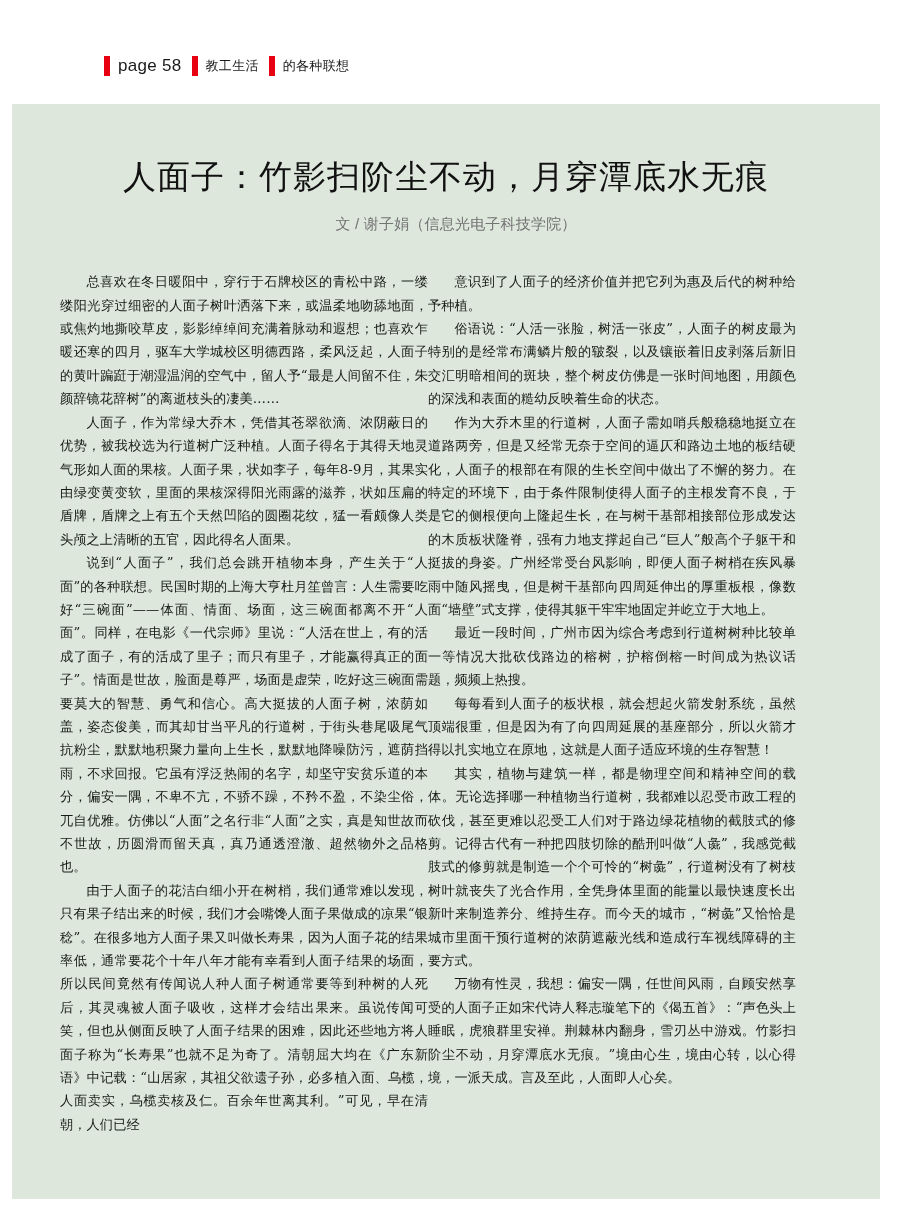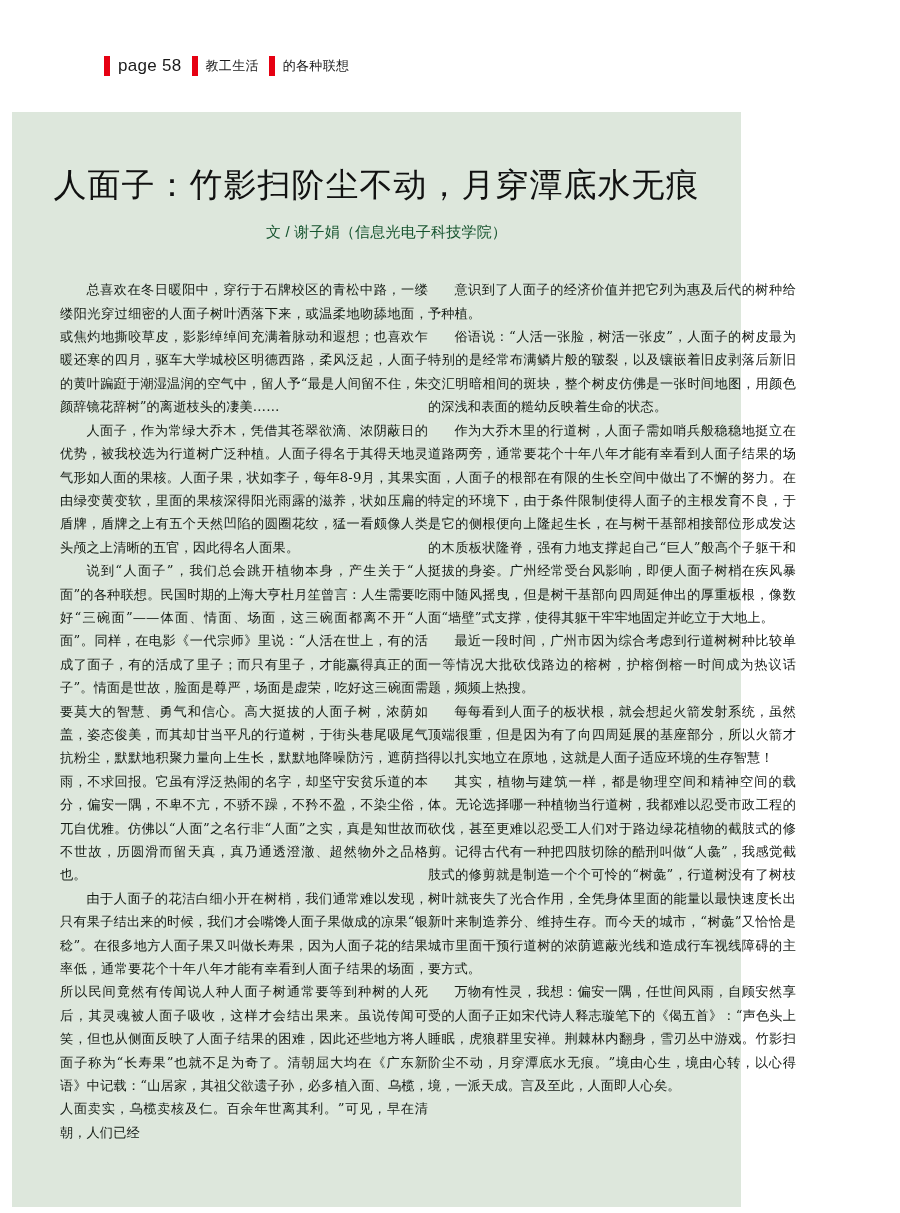--- a/index.html
+++ b/index.html
@@ -39,22 +39,22 @@
     color: #1a1a1a;
     letter-spacing: 0.3px;
     white-space: nowrap;
   }
   .hdr-text.latin { font-size: 17px; }
 
   
   .article-panel {
     position: absolute;
     left: 12px;
-    top: 112px;
-    width: 729px;
+    top: 104px;
+    width: 868px;
     height: 1095px;
     background: #dde7dc;
     box-sizing: border-box;
   }
 
   .title-block {
     padding-top: 52px;
     text-align: center;
   }
   .article-title {
@@ -63,21 +63,21 @@
     font-weight: 400;
     color: #111111;
     letter-spacing: 1px;
     margin: 0;
     line-height: 1.25;
     white-space: nowrap;
   }
   .article-byline {
     font-family: "Liberation Sans", "DejaVu Sans", sans-serif;
     font-size: 15px;
-    color: #14532d;
+    color: #737373;
     margin-top: 18px;
     letter-spacing: 0.2px;
     padding-left: 20px;
   }
 
   
   .columns {
     display: flex;
     padding: 36px 48px 0 48px;
     box-sizing: border-box;
@@ -121,21 +121,21 @@
   <div class="columns">
     <div class="col">
       <p>总喜欢在冬日暖阳中，穿行于石牌校区的青松中路，一缕缕阳光穿过细密的人面子树叶洒落下来，或温柔地吻舔地面，或焦灼地撕咬草皮，影影绰绰间充满着脉动和遐想；也喜欢乍暖还寒的四月，驱车大学城校区明德西路，柔风泛起，人面子的黄叶蹁跹于潮湿温润的空气中，留人予“最是人间留不住，朱颜辞镜花辞树”的离逝枝头的凄美……</p>
       <p>人面子，作为常绿大乔木，凭借其苍翠欲滴、浓阴蔽日的优势，被我校选为行道树广泛种植。人面子得名于其得天地灵气形如人面的果核。人面子果，状如李子，每年8-9月，其果实由绿变黄变软，里面的果核深得阳光雨露的滋养，状如压扁的盾牌，盾牌之上有五个天然凹陷的圆圈花纹，猛一看颇像人类头颅之上清晰的五官，因此得名人面果。</p>
       <p>说到“人面子”，我们总会跳开植物本身，产生关于“人面”的各种联想。民国时期的上海大亨杜月笙曾言：人生需要吃好“三碗面”——体面、情面、场面，这三碗面都离不开“人面”。同样，在电影《一代宗师》里说：“人活在世上，有的活成了面子，有的活成了里子；而只有里子，才能赢得真正的面子”。情面是世故，脸面是尊严，场面是虚荣，吃好这三碗面需要莫大的智慧、勇气和信心。高大挺拔的人面子树，浓荫如盖，姿态俊美，而其却甘当平凡的行道树，于街头巷尾吸尾气抗粉尘，默默地积聚力量向上生长，默默地降噪防污，遮荫挡雨，不求回报。它虽有浮泛热闹的名字，却坚守安贫乐道的本分，偏安一隅，不卑不亢，不骄不躁，不矜不盈，不染尘俗，兀自优雅。仿佛以“人面”之名行非“人面”之实，真是知世故而不世故，历圆滑而留天真，真乃通透澄澈、超然物外之品格也。</p>
       <p>由于人面子的花洁白细小开在树梢，我们通常难以发现，只有果子结出来的时候，我们才会嘴馋人面子果做成的凉果“银稔”。在很多地方人面子果又叫做长寿果，因为人面子花的结果率低，通常要花个十年八年才能有幸看到人面子结果的场面，所以民间竟然有传闻说人种人面子树通常要等到种树的人死后，其灵魂被人面子吸收，这样才会结出果来。虽说传闻可笑，但也从侧面反映了人面子结果的困难，因此还些地方将人面子称为“长寿果”也就不足为奇了。清朝屈大均在《广东新语》中记载：“山居家，其祖父欲遗子孙，必多植入面、乌榄，人面卖实，乌榄卖核及仁。百余年世离其利。”可见，早在清朝，人们已经</p>
     </div>
     <div class="col">
       <p>意识到了人面子的经济价值并把它列为惠及后代的树种给予种植。</p>
       <p>俗语说：“人活一张脸，树活一张皮”，人面子的树皮最为特别的是经常布满鳞片般的皲裂，以及镶嵌着旧皮剥落后新旧交汇明暗相间的斑块，整个树皮仿佛是一张时间地图，用颜色的深浅和表面的糙幼反映着生命的状态。</p>
-      <p>作为大乔木里的行道树，人面子需如哨兵般稳稳地挺立在道路两旁，通常要花个十年八年才能有幸看到人面子结果的场面，人面子的根部在有限的生长空间中做出了不懈的努力。在特定的环境下，由于条件限制使得人面子的主根发育不良，于是它的侧根便向上隆起生长，在与树干基部相接部位形成发达的木质板状隆脊，强有力地支撑起自己“巨人”般高个子躯干和挺拔的身姿。广州经常受台风影响，即便人面子树梢在疾风暴雨中随风摇曳，但是树干基部向四周延伸出的厚重板根，像数面“墙壁”式支撑，使得其躯干牢牢地固定并屹立于大地上。</p>
+      <p>作为大乔木里的行道树，人面子需如哨兵般稳稳地挺立在道路两旁，但是又经常无奈于空间的逼仄和路边土地的板结硬化，人面子的根部在有限的生长空间中做出了不懈的努力。在特定的环境下，由于条件限制使得人面子的主根发育不良，于是它的侧根便向上隆起生长，在与树干基部相接部位形成发达的木质板状隆脊，强有力地支撑起自己“巨人”般高个子躯干和挺拔的身姿。广州经常受台风影响，即便人面子树梢在疾风暴雨中随风摇曳，但是树干基部向四周延伸出的厚重板根，像数面“墙壁”式支撑，使得其躯干牢牢地固定并屹立于大地上。</p>
       <p>最近一段时间，广州市因为综合考虑到行道树树种比较单一等情况大批砍伐路边的榕树，护榕倒榕一时间成为热议话题，频频上热搜。</p>
       <p>每每看到人面子的板状根，就会想起火箭发射系统，虽然顶端很重，但是因为有了向四周延展的基座部分，所以火箭才得以扎实地立在原地，这就是人面子适应环境的生存智慧！</p>
       <p>其实，植物与建筑一样，都是物理空间和精神空间的载体。无论选择哪一种植物当行道树，我都难以忍受市政工程的砍伐，甚至更难以忍受工人们对于路边绿花植物的截肢式的修剪。记得古代有一种把四肢切除的酷刑叫做“人彘”，我感觉截肢式的修剪就是制造一个个可怜的“树彘”，行道树没有了树枝树叶就丧失了光合作用，全凭身体里面的能量以最快速度长出新叶来制造养分、维持生存。而今天的城市，“树彘”又恰恰是城市里面干预行道树的浓荫遮蔽光线和造成行车视线障碍的主要方式。</p>
       <p>万物有性灵，我想：偏安一隅，任世间风雨，自顾安然享受的人面子正如宋代诗人释志璇笔下的《偈五首》：“声色头上睡眠，虎狼群里安禅。荆棘林内翻身，雪刃丛中游戏。竹影扫阶尘不动，月穿潭底水无痕。”境由心生，境由心转，以心得境，一派天成。言及至此，人面即人心矣。</p>
     </div>
   </div>
 
 </div>
 
 </body></html>

